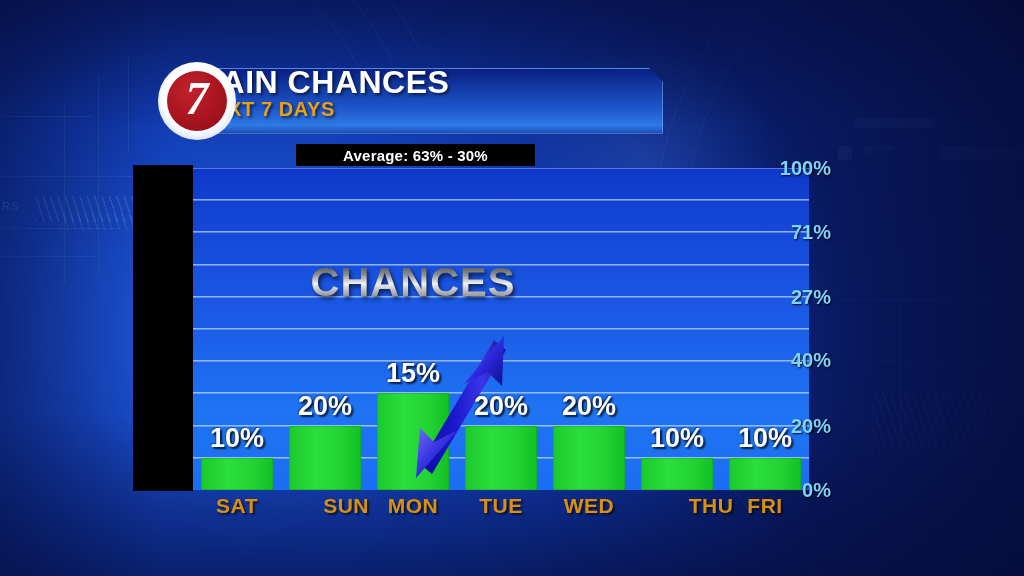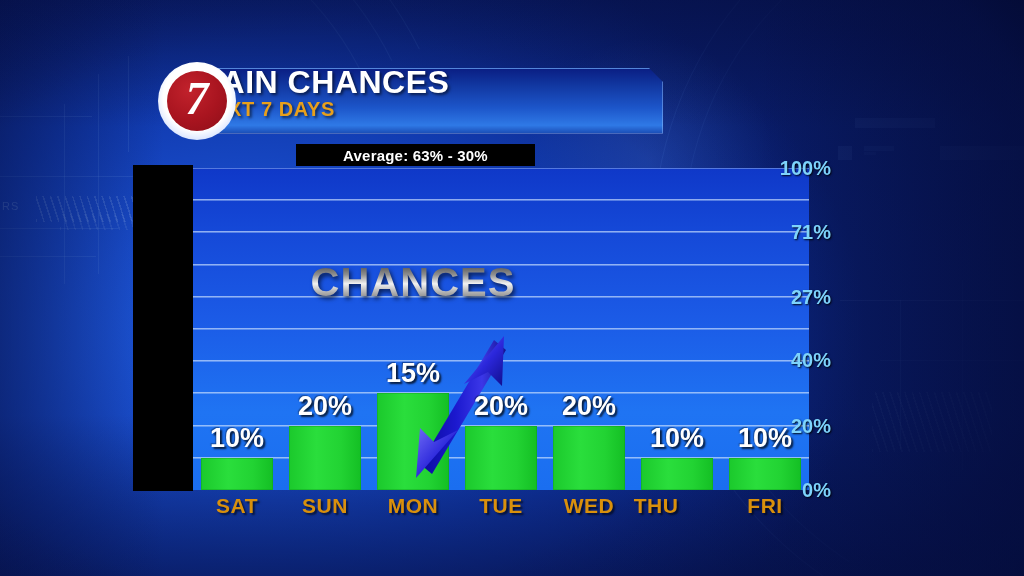--- a/index.html
+++ b/index.html
@@ -266,25 +266,25 @@
 
       <path d="M 96 4 L 94 54 L 80 40 L 56 52 Z" fill="url(#hgrad)"></path>
 
       <path d="M 8 146 L 12 96 L 26 110 L 50 98 Z" fill="url(#hgrad)"></path>
     </g>
   </svg>
 </div>
 
 <div id="daylabels">
     <div class="daylbl" style="left: 193px; width: 88px;">SAT</div>
-    <div class="daylbl" style="left: 281px; width: 88px;">SUN</div>
+    <div class="daylbl" style="left: 281px; width: 88px; text-align: right;">SUN</div>
     <div class="daylbl" style="left: 369px; width: 88px;">MON</div>
     <div class="daylbl" style="left: 457px; width: 88px;">TUE</div>
     <div class="daylbl" style="left: 545px; width: 88px;">WED</div>
-    <div class="daylbl" style="left: 612px; width: 88px;">THU</div>
+    <div class="daylbl" style="left: 667px; width: 88px;">THU</div>
     <div class="daylbl" style="left: 721px; width: 88px;">FRI</div>
   </div>
 
 <div class="barval" style="left: 185px; width: 104px; top: 422.8px;">10%</div>
 <div class="barval" style="left: 273px; width: 104px; top: 390.6px;">20%</div>
 <div class="barval" style="left: 361px; width: 104px; top: 358.4px;">15%</div>
 <div class="barval" style="left: 449px; width: 104px; top: 390.6px;">20%</div>
 <div class="barval" style="left: 537px; width: 104px; top: 390.6px;">20%</div>
 <div class="barval" style="left: 625px; width: 104px; top: 422.8px;">10%</div>
 <div class="barval" style="left: 713px; width: 104px; top: 422.8px;">10%</div>

